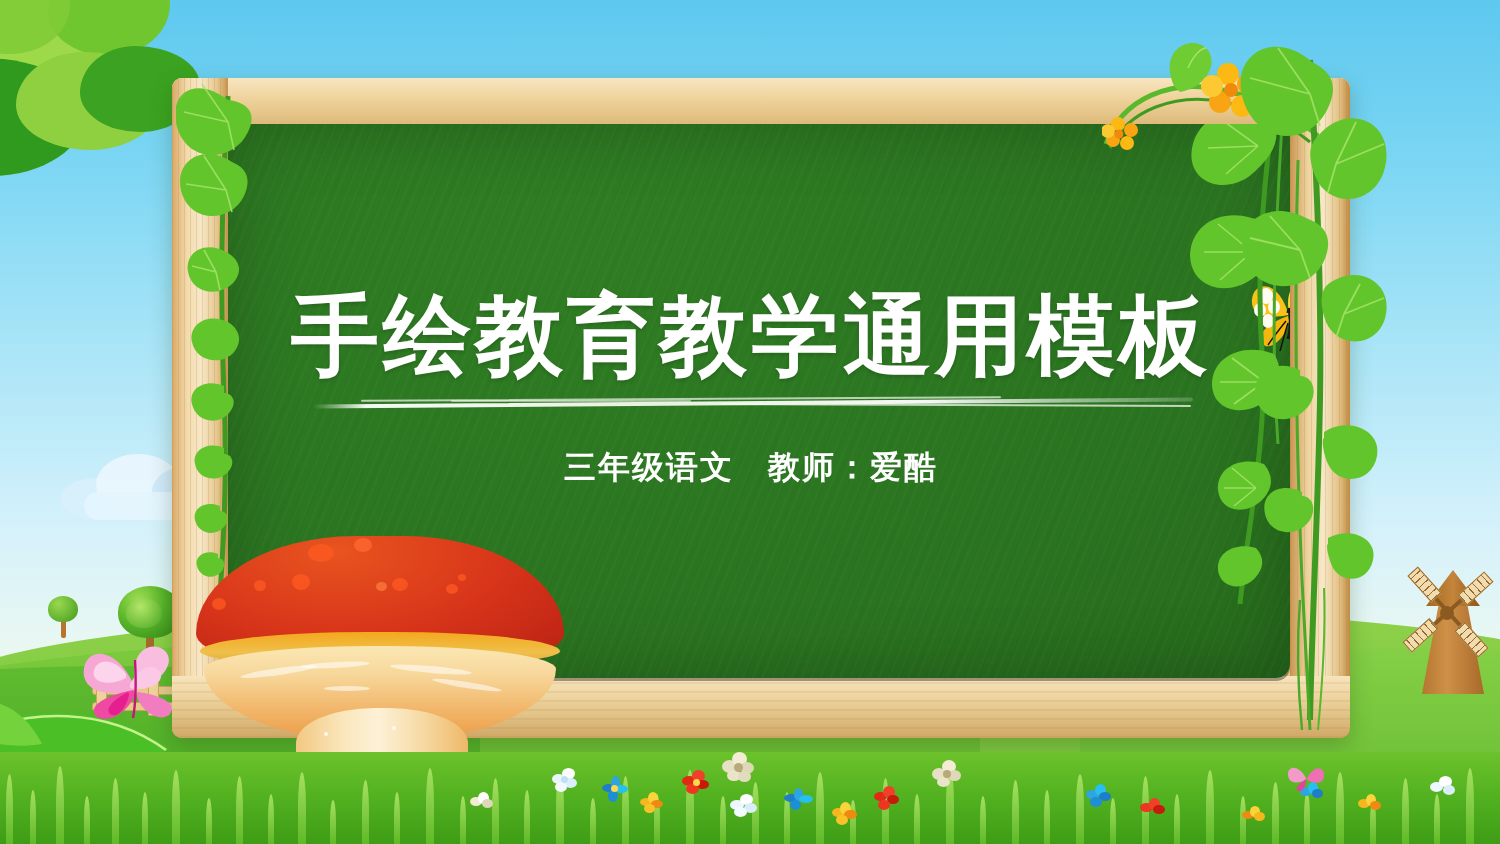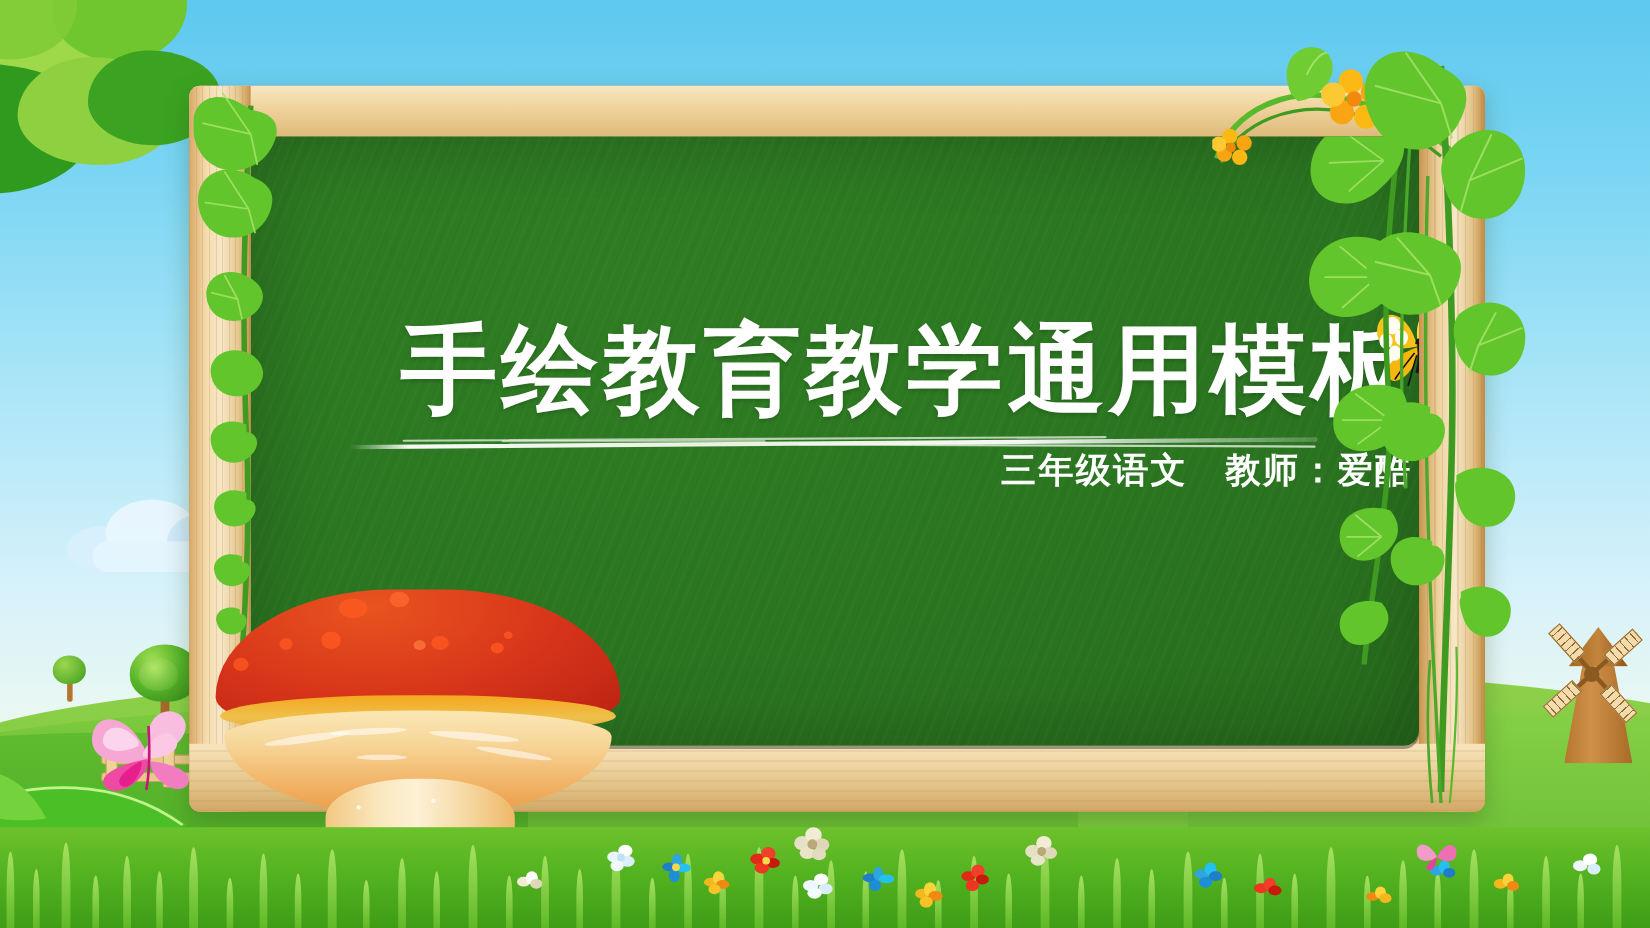--- a/index.html
+++ b/index.html
@@ -134,21 +134,21 @@
   }
   .board::before{
     content:"";position:absolute;inset:0;
     background:
       repeating-linear-gradient(112deg,rgba(255,255,255,.018) 0 2px,transparent 2px 9px),
       repeating-linear-gradient(-68deg,rgba(0,0,0,.02) 0 3px,transparent 3px 12px);
     pointer-events:none;
   }
 
   
-  .board-text{position:absolute;left:0;right:6px;top:168px;text-align:right;}
+  .board-text{position:absolute;left:0;right:16px;top:168px;text-align:center;}
   .title{
     font-size:88px;font-weight:700;color:#ffffff;letter-spacing:4px;line-height:1;
     font-family:"DejaVu Sans","Liberation Sans",sans-serif;
     text-shadow:0 2px 4px rgba(0,0,0,.18);
   }
   .chalk-line{
     position:relative;width:900px;height:10px;margin:16px auto 0;
   }
   .chalk-line span{position:absolute;background:#f4f8ef;border-radius:2px;opacity:.95;}
   .chalk-line span:nth-child(1){left:12px;top:5px;width:880px;height:4px;
@@ -156,21 +156,21 @@
     background:linear-gradient(90deg,rgba(255,255,255,0) 0%,#ffffff 6%,#f3f7ec 40%,#ffffff 70%,rgba(255,255,255,.2) 100%);}
   .chalk-line span:nth-child(2){left:60px;top:2px;width:640px;height:2px;opacity:.7;transform:rotate(-.3deg);}
   .chalk-line span:nth-child(3){left:420px;top:8px;width:470px;height:2px;opacity:.75;transform:rotate(.25deg);}
   .chalk-line span:nth-child(4){left:150px;top:4px;width:240px;height:1.5px;opacity:.55;}
 
   .subtitle{
     margin-top:14px;font-size:33px;font-weight:600;color:#ffffff;letter-spacing:1px;
     font-family:"DejaVu Sans","Liberation Sans",sans-serif;
   }
   .byline{
-    font-size:32px;font-weight:700;color:#ffffff;letter-spacing:2px;
+    margin-top:40px;font-size:32px;font-weight:700;color:#ffffff;letter-spacing:2px;
     font-family:"DejaVu Sans","Liberation Sans",sans-serif;
   }
 
   
   .ivy{position:absolute;pointer-events:none;}
 
   
   .bfly-y{position:absolute;left:1192px;top:190px;width:78px;height:86px;}
   .bfly-p{position:absolute;left:78px;top:640px;width:106px;height:86px;}
 

